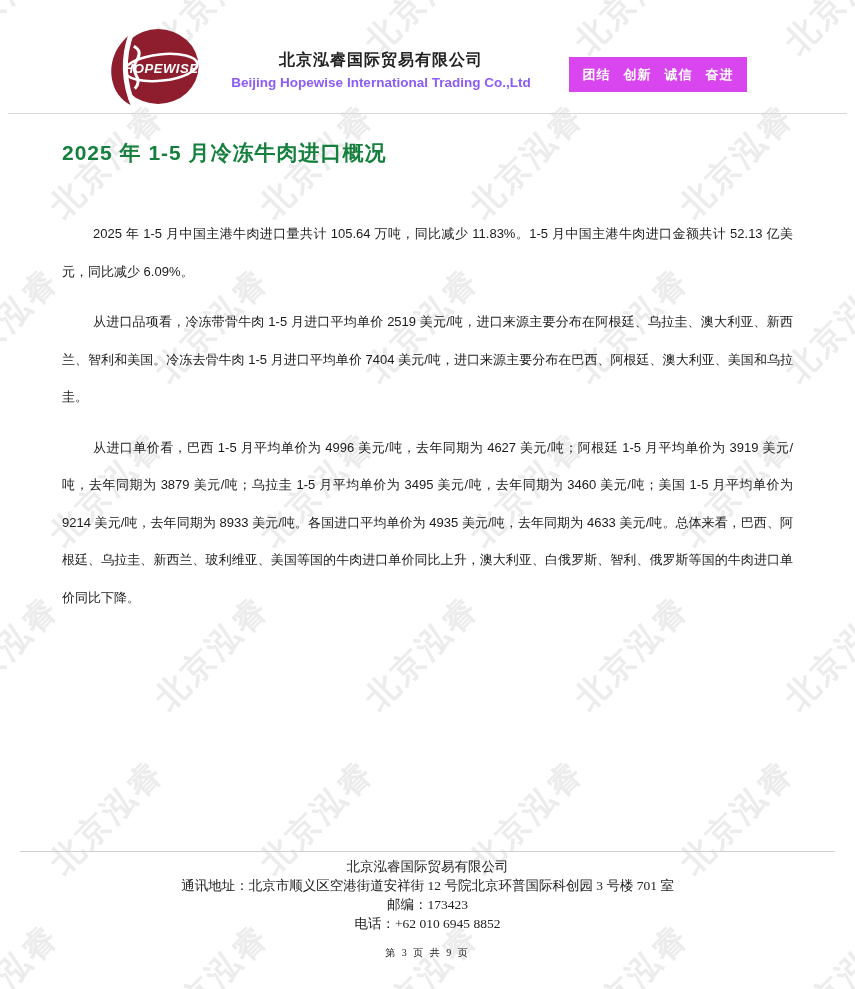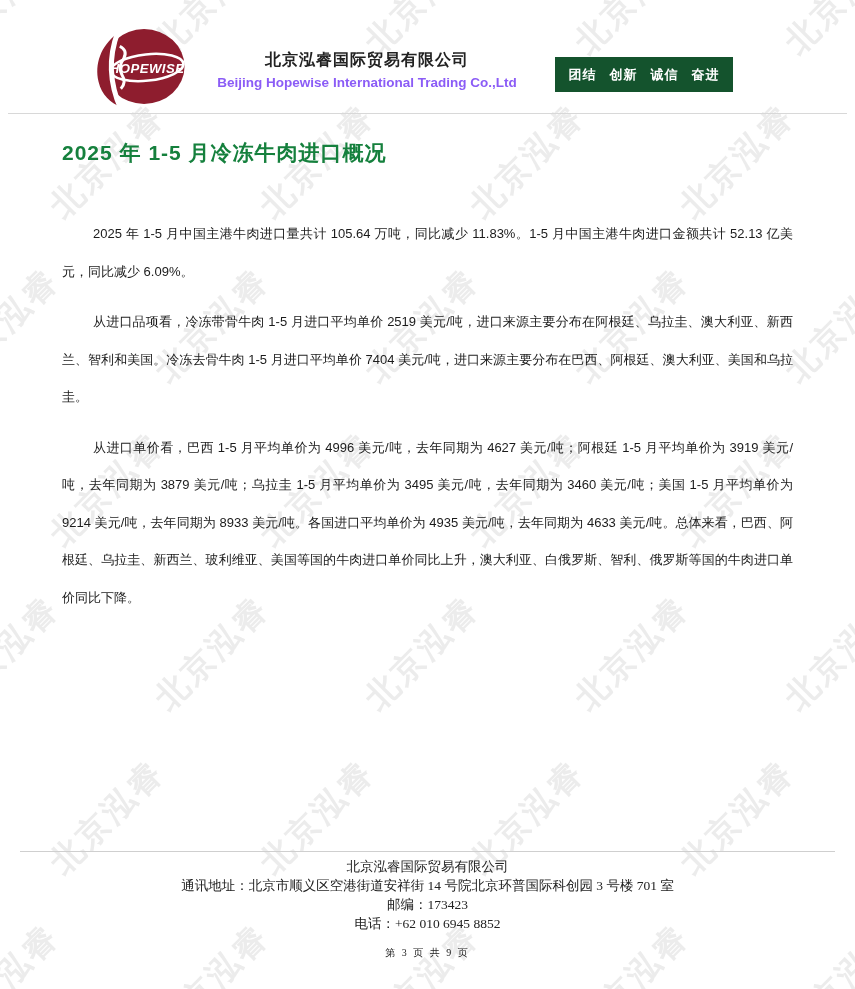--- a/index.html
+++ b/index.html
@@ -18,21 +18,21 @@
     transform:rotate(-45deg);
     font-size:33px;
     font-weight:bold;
     letter-spacing:3px;
     white-space:nowrap;
     font-family:"Liberation Sans", sans-serif;
     opacity:.85;
   }
   
   .header{
-    position:absolute;top:0;left:2px;width:794px;height:113px;z-index:1;
+    position:absolute;top:0;left:16px;width:794px;height:113px;z-index:1;
   }
   .header-divider{
     position:absolute;left:8px;right:8px;top:113px;height:0;
     border-top:1px solid #d8d8d8;z-index:1;
   }
   .logo{position:absolute;left:84px;top:26px;width:102px;height:86px;}
   .company-block{
     position:absolute;left:215px;top:50px;width:300px;text-align:center;
   }
   .company-cn{
@@ -132,40 +132,40 @@
       <path d="M33 20 q 8 4 4 12 q -6 8 -2 16 q 5 8 -1 14" stroke="#ffffff" stroke-width="3" fill="none"></path>
       <ellipse cx="60" cy="41" rx="36" ry="13" fill="none" stroke="#ffffff" stroke-width="2.5" transform="rotate(-6 60 41)"></ellipse>
       <text x="60" y="46" text-anchor="middle" fill="#ffffff" font-family="Liberation Sans, sans-serif" font-size="13" font-weight="bold" font-style="italic" letter-spacing="0.5">HOPEWISE</text>
     </svg>
 
     <div class="company-block">
       <p class="company-cn">北京泓睿国际贸易有限公司</p>
       <p class="company-en">Beijing Hopewise International Trading Co.,Ltd</p>
     </div>
 
-    <div class="slogan-banner" style="background: #14532d;">
+    <div class="slogan-banner" style="background: #d946ef;">
       <span>团结</span>
       <span>创新</span>
       <span>诚信</span>
       <span>奋进</span>
     </div>
   </div>
   <div class="header-divider"></div>
 
   <div class="main">
     <h1 class="doc-title">2025 年 1-5 月冷冻牛肉进口概况</h1>
 
     <div class="paragraphs">
       <p>2025 年 1-5 月中国主港牛肉进口量共计 105.64 万吨，同比减少 11.83%。1-5 月中国主港牛肉进口金额共计 52.13 亿美元，同比减少 6.09%。</p>
       <p>从进口品项看，冷冻带骨牛肉 1-5 月进口平均单价 2519 美元/吨，进口来源主要分布在阿根廷、乌拉圭、澳大利亚、新西兰、智利和美国。冷冻去骨牛肉 1-5 月进口平均单价 7404 美元/吨，进口来源主要分布在巴西、阿根廷、澳大利亚、美国和乌拉圭。</p>
       <p>从进口单价看，巴西 1-5 月平均单价为 4996 美元/吨，去年同期为 4627 美元/吨；阿根廷 1-5 月平均单价为 3919 美元/吨，去年同期为 3879 美元/吨；乌拉圭 1-5 月平均单价为 3495 美元/吨，去年同期为 3460 美元/吨；美国 1-5 月平均单价为 9214 美元/吨，去年同期为 8933 美元/吨。各国进口平均单价为 4935 美元/吨，去年同期为 4633 美元/吨。总体来看，巴西、阿根廷、乌拉圭、新西兰、玻利维亚、美国等国的牛肉进口单价同比上升，澳大利亚、白俄罗斯、智利、俄罗斯等国的牛肉进口单价同比下降。</p>
     </div>
   </div>
 
   <div class="footer">
     <p class="footer-line first">北京泓睿国际贸易有限公司</p>
-    <p class="footer-line">通讯地址：北京市顺义区空港街道安祥街 14 号院北京环普国际科创园 3 号楼 701 室</p>
+    <p class="footer-line">通讯地址：北京市顺义区空港街道安祥街 12 号院北京环普国际科创园 3 号楼 701 室</p>
     <p class="footer-line">邮编：173423</p>
     <p class="footer-line">电话：+62 010 6945 8852</p>
     <p class="page-indicator">第 3 页 共 9 页</p>
   </div>
 
 </div>
 
 </body></html>

